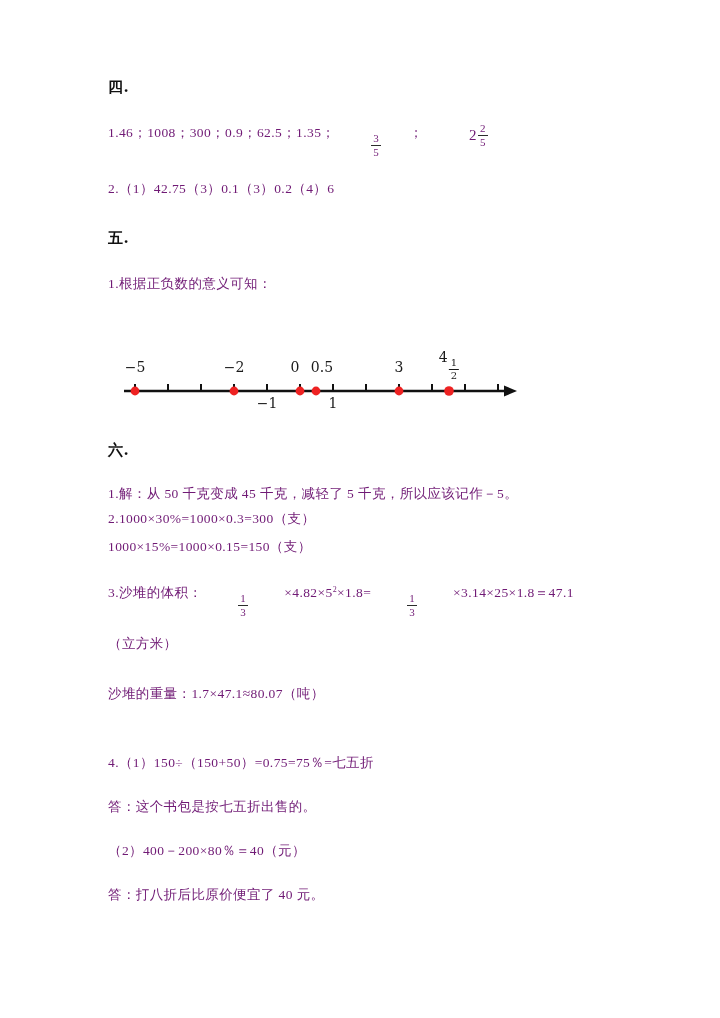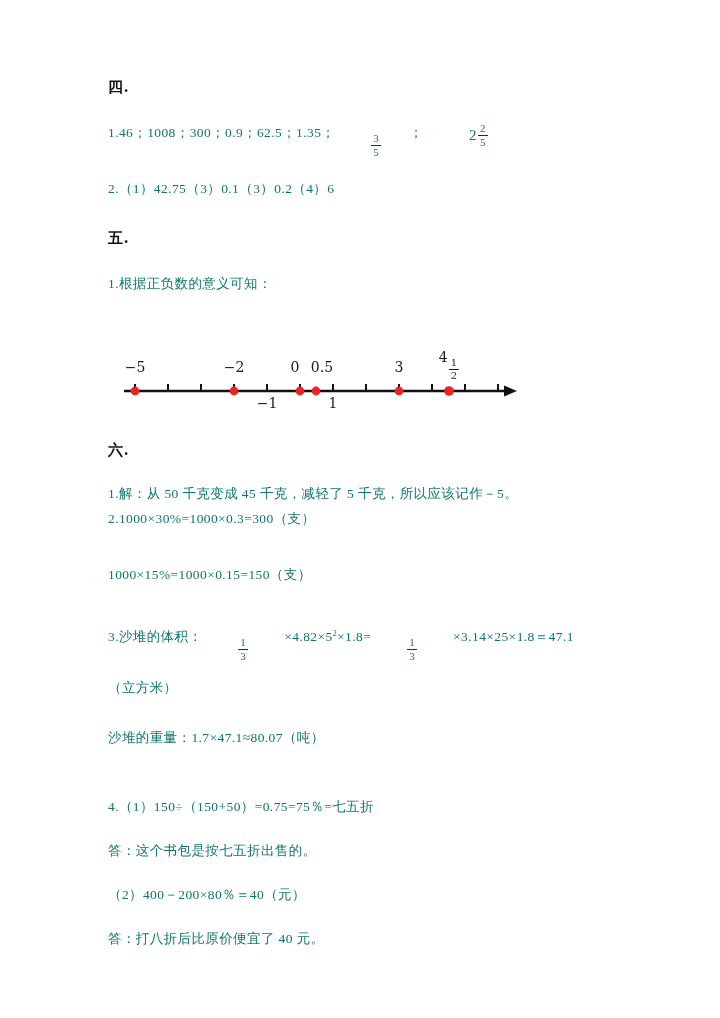--- a/index.html
+++ b/index.html
@@ -34,21 +34,21 @@
     font-family: "DejaVu Serif", "Liberation Serif", serif;
     font-weight: bold;
     font-size: 15px;
     color: #111111;
     letter-spacing: 0.5px;
   }
 
   
   .line {
     font-size: 13.5px;
-    color: #0f766e;
+    color: #701a75;
     line-height: 1.5;
     letter-spacing: 0.4px;
     white-space: nowrap;
   }
 
   
   .frac {
     display: inline-flex;
     flex-direction: column;
     align-items: center;
@@ -183,23 +183,23 @@
       </div>
 
       <div class="nl-label below" style="left:155px; top:62px;">−1</div>
       <div class="nl-label below" style="left:221px; top:62px;">1</div>
     </div>
 
     <div class="sec-head" style="margin-top:26px; margin-bottom:24px;">六.</div>
 
     <div class="line" style="margin-bottom:4px;">1.解：从 50 千克变成 45 千克，减轻了 5 千克，所以应该记作－5。</div>
 
-    <div class="line" style="margin-bottom:36px;">2.1000×30%=1000×0.3=300（支）</div>
-
-    <div class="line" style="margin-bottom:42px;">1000×15%=1000×0.15=150（支）</div>
+    <div class="line" style="margin-bottom:8px;">2.1000×30%=1000×0.3=300（支）</div>
+
+    <div class="line" style="margin-bottom:26px;">1000×15%=1000×0.15=150（支）</div>
 
 
     <div class="line" style="margin-bottom:16px;">
       <span>3.沙堆的体积：</span><span class="gap-md"></span><span class="frac">
           <span class="num">1</span>
           <span class="den">3</span>
         </span><span class="gap-md"></span><span>×4.82×5</span><span class="sup">2</span><span>×1.8=</span><span class="gap-md"></span><span class="frac">
           <span class="num">1</span>
           <span class="den">3</span>
         </span><span class="gap-md"></span><span>×3.14×25×1.8＝47.1</span>

